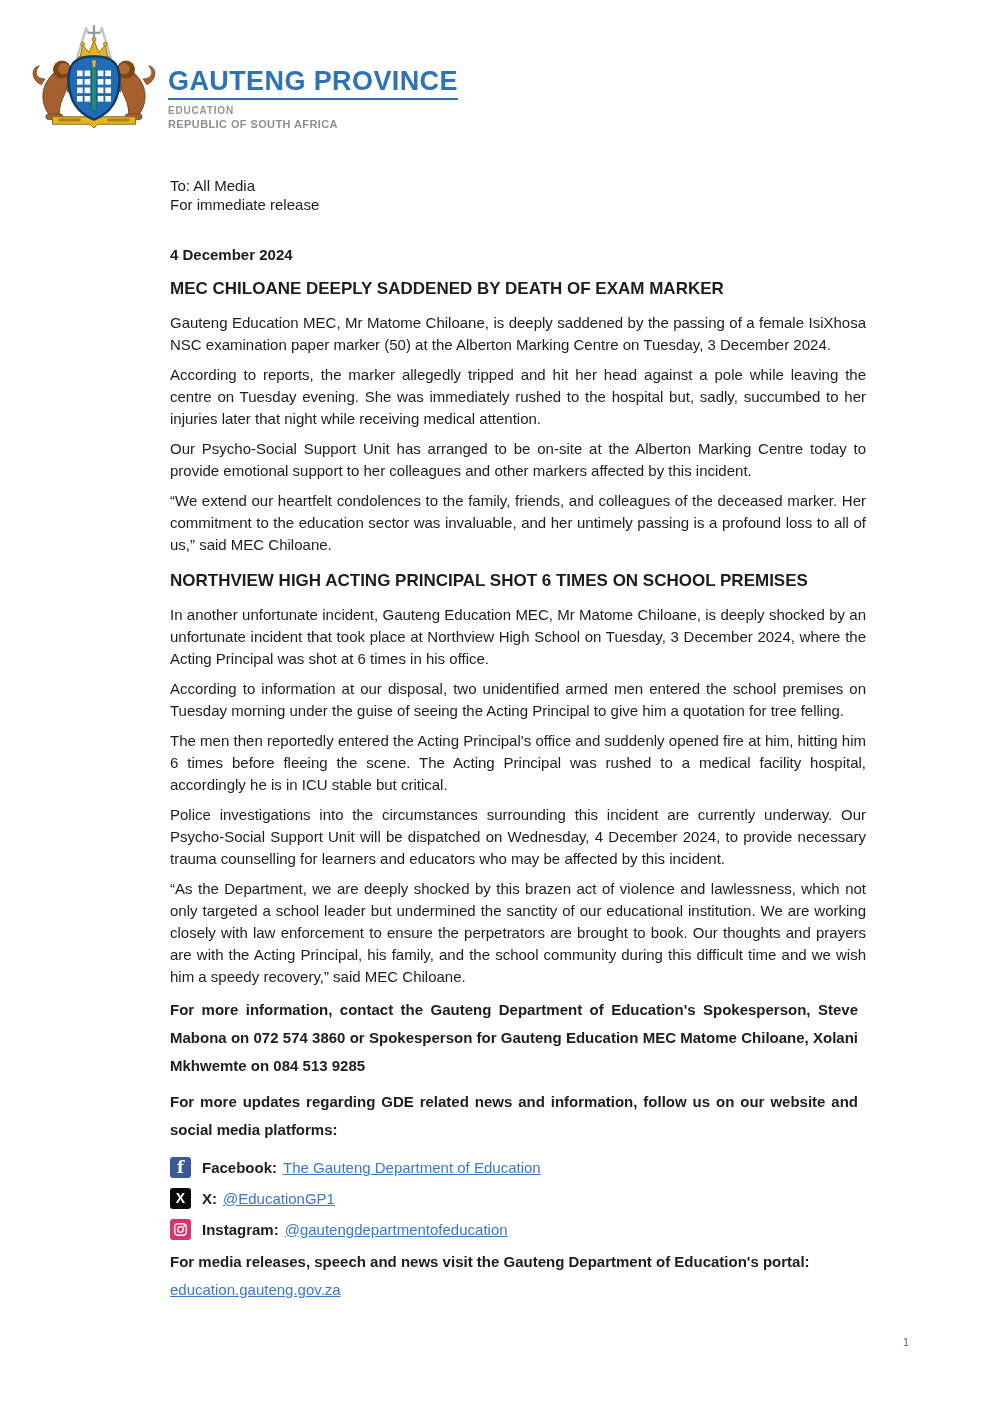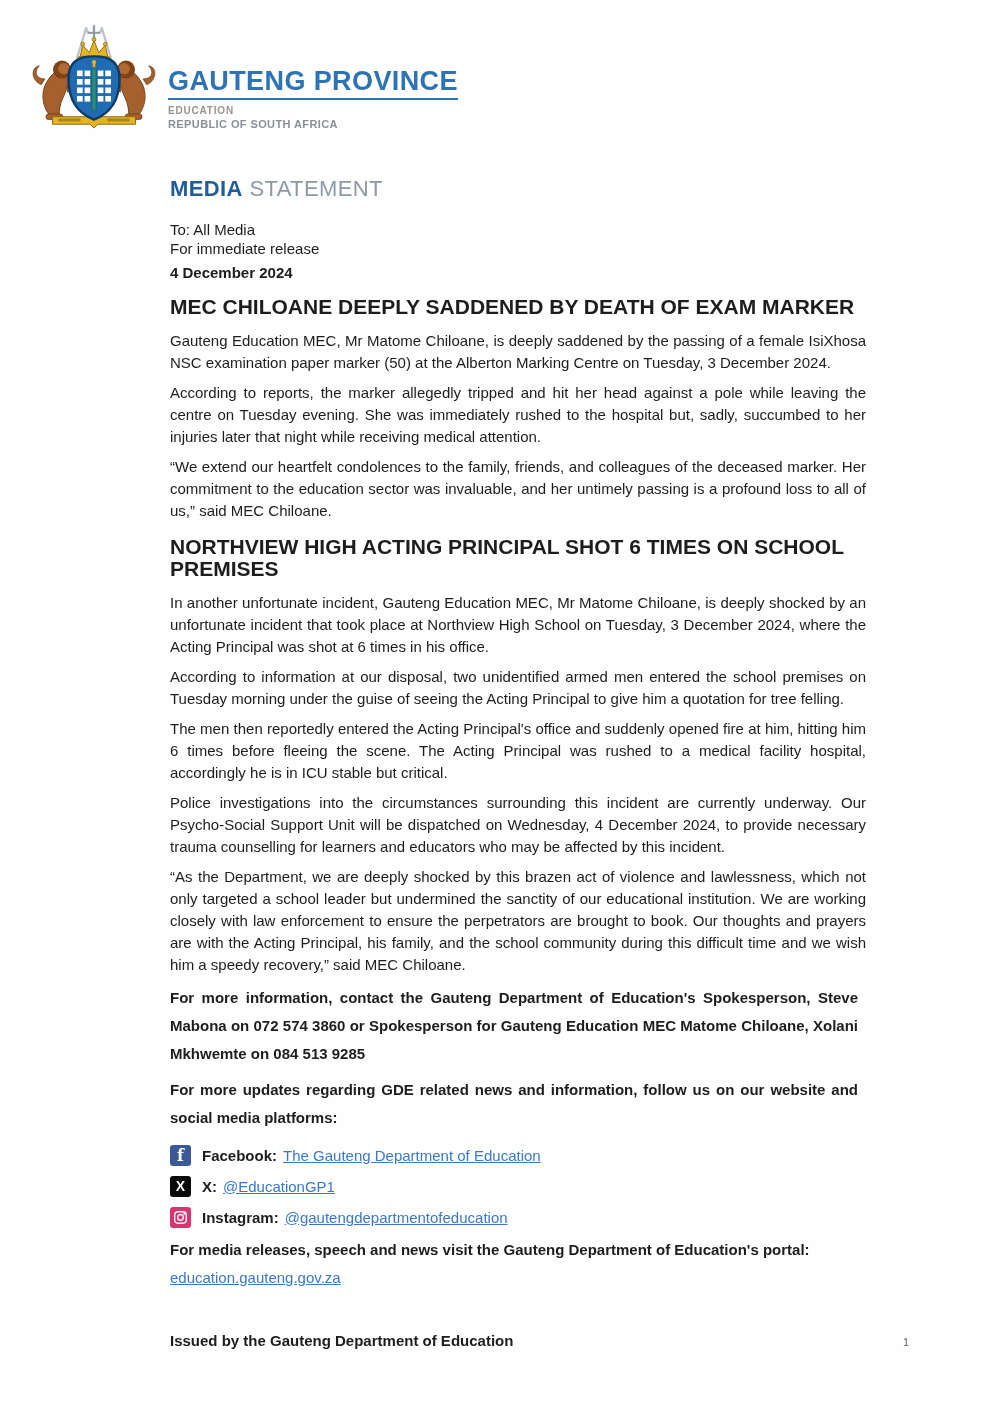--- a/index.html
+++ b/index.html
@@ -19,24 +19,24 @@
   .brand-country { font-size:11px; font-weight:bold; color:#8b9096; letter-spacing:0.4px; margin-top:2px; }
 
   
   .content { position:absolute; left:170px; top:176px; width:696px; }
 
   .doc-title { font-size:22px; letter-spacing:0.4px; line-height:26px; margin:0 0 18px 0; }
   .doc-title .t1 { color:#1F5C99; font-weight:bold; }
   .doc-title .t2 { color:#8D99A6; font-weight:400; }
 
   .meta-line { font-size:15px; font-weight:normal; line-height:19px; }
-  .date-line { font-size:15px; font-weight:bold; line-height:19px; margin-top:5px; }
+  .date-line { font-size:15px; font-weight:bold; line-height:19px; margin-top:31px; }
 
   h3.sec {
-    font-size:21px; font-weight:bold; line-height:22px;
+    font-size:17px; font-weight:bold; line-height:22px;
     margin:14px 0 12px 0; text-align:left;
   }
   p.body {
     font-size:15px; line-height:22px; text-align:justify;
     margin:0 0 8px 0;
   }
   p.note {
     font-size:15px; line-height:28px; font-weight:bold; text-align:justify;
     margin:6px 8px 8px 0;
   }
@@ -125,32 +125,30 @@
   </div>
 
   <div class="brand">
     <div class="brand-name">GAUTENG PROVINCE</div>
     <div class="brand-dept">EDUCATION</div>
     <div class="brand-country">REPUBLIC OF SOUTH AFRICA</div>
   </div>
 
   <div class="content">
 
-    <div class="doc-title">
-      <span class="t1">MEDIA</span><span class="t2"> STATEMENT</span>
-    </div>
 
     <div class="meta-line">To: All Media</div>
     <div class="meta-line">For immediate release</div>
 
     <div class="date-line">4 December 2024</div>
 
     <h3 class="sec">MEC CHILOANE DEEPLY SADDENED BY DEATH OF EXAM MARKER</h3>
     <p class="body">Gauteng Education MEC, Mr Matome Chiloane, is deeply saddened by the passing of a female IsiXhosa NSC examination paper marker (50) at the Alberton Marking Centre on Tuesday, 3 December 2024.</p>
     <p class="body">According to reports, the marker allegedly tripped and hit her head against a pole while leaving the centre on Tuesday evening. She was immediately rushed to the hospital but, sadly, succumbed to her injuries later that night while receiving medical attention.</p>
+    <p class="body">Our Psycho-Social Support Unit has arranged to be on-site at the Alberton Marking Centre today to provide emotional support to her colleagues and other markers affected by this incident.</p>
     <p class="body">“We extend our heartfelt condolences to the family, friends, and colleagues of the deceased marker. Her commitment to the education sector was invaluable, and her untimely passing is a profound loss to all of us,” said MEC Chiloane.</p>
 
     <h3 class="sec">NORTHVIEW HIGH ACTING PRINCIPAL SHOT 6 TIMES ON SCHOOL PREMISES</h3>
     <p class="body">In another unfortunate incident, Gauteng Education MEC, Mr Matome Chiloane, is deeply shocked by an unfortunate incident that took place at Northview High School on Tuesday, 3 December 2024, where the Acting Principal was shot at 6 times in his office.</p>
     <p class="body">According to information at our disposal, two unidentified armed men entered the school premises on Tuesday morning under the guise of seeing the Acting Principal to give him a quotation for tree felling.</p>
     <p class="body">The men then reportedly entered the Acting Principal's office and suddenly opened fire at him, hitting him 6 times before fleeing the scene. The Acting Principal was rushed to a medical facility hospital, accordingly he is in ICU stable but critical.</p>
     <p class="body">Police investigations into the circumstances surrounding this incident are currently underway. Our Psycho-Social Support Unit will be dispatched on Wednesday, 4 December 2024, to provide necessary trauma counselling for learners and educators who may be affected by this incident.</p>
     <p class="body">“As the Department, we are deeply shocked by this brazen act of violence and lawlessness, which not only targeted a school leader but undermined the sanctity of our educational institution. We are working closely with law enforcement to ensure the perpetrators are brought to book. Our thoughts and prayers are with the Acting Principal, his family, and the school community during this difficult time and we wish him a speedy recovery,” said MEC Chiloane.</p>
 
     <p class="note">For more information, contact the Gauteng Department of Education's Spokesperson, Steve Mabona on 072 574 3860 or Spokesperson for Gauteng Education MEC Matome Chiloane, Xolani Mkhwemte on 084 513 9285</p>
@@ -179,17 +177,16 @@
         <span class="social-label">Instagram:</span>
         <a class="link">@gautengdepartmentofeducation</a>
       </div>
     </div>
 
     <p class="note">
       <span>For media releases, speech and news visit the Gauteng Department of Education's portal:</span><br>
       <a class="link">education.gauteng.gov.za</a>
     </p>
 
-    <div class="issued">Issued by the Gauteng Department of Education</div>
   </div>
 
   <div class="page-num">1</div>
 </div>
 
 </body></html>

